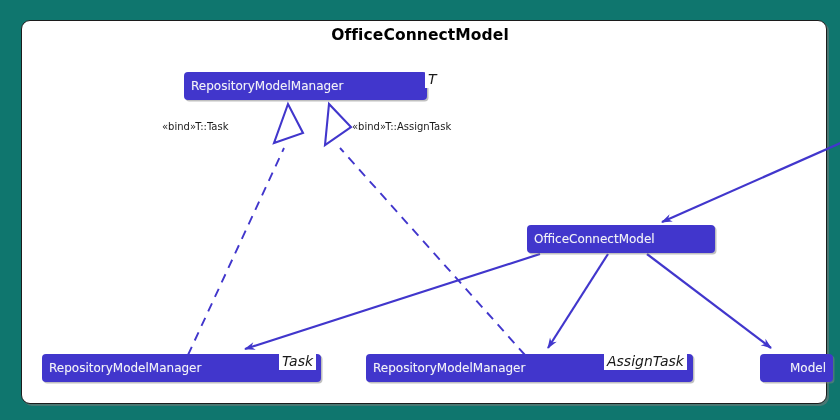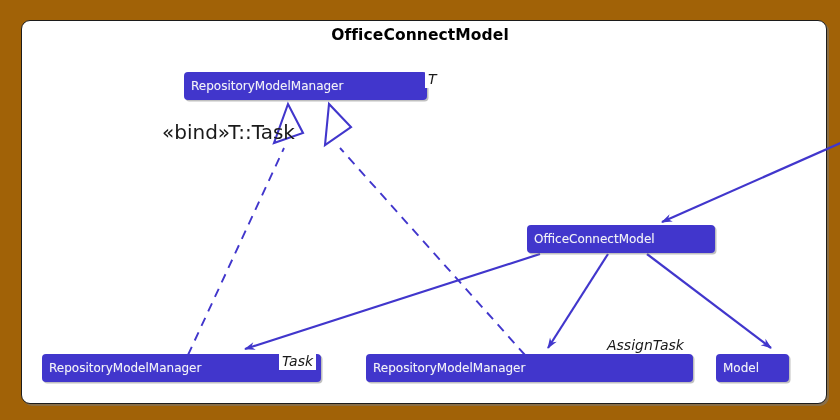--- a/index.html
+++ b/index.html
@@ -4,21 +4,21 @@
 <style>
   html, body {
     margin: 0;
     padding: 0;
     background: #ffffff;
   }
   #canvas {
     position: relative;
     width: 840px;
     height: 420px;
-    background: #a16207;
+    background: #0f766e;
     overflow: hidden;
     font-family: "DejaVu Sans", "Liberation Sans", sans-serif;
   }
 
   
   .package-frame {
     position: absolute;
     left: 21px;
     top: 20px;
     width: 806px;
@@ -81,21 +81,21 @@
     background: #ffffff;
     line-height: 1;
     white-space: nowrap;
     padding: 2px 3px 2px 3px;
     z-index: 5;
   }
 
   
   .bind-label {
     position: absolute;
-    font-size: 20px;
+    font-size: 10px;
     color: #1a1a1a;
     white-space: nowrap;
     line-height: 1;
   }
 </style>
 </head>
 <body>
 
 <div id="canvas">
 
@@ -143,25 +143,26 @@
   <div class="tparam" style="left:425px; top:70px;">T</div>
 
   <div class="cls" style="left:42px; top:354px; width:279px; height:28px;">
     <span class="cls-name">RepositoryModelManager</span>
   </div>
   <div class="tparam" style="left:279px; top:352px;text-align:center;">Task</div>
 
   <div class="cls" style="left:366px; top:354px; width:327px; height:28px;">
     <span class="cls-name">RepositoryModelManager</span>
   </div>
-  <div class="tparam" style="left:604px; top:336px;">AssignTask</div>
+  <div class="tparam" style="left:604px; top:352px;">AssignTask</div>
 
   <div class="cls" style="left:527px; top:225px; width:188px; height:28px;">
     <span class="cls-name">OfficeConnectModel</span>
   </div>
 
-  <div class="cls" style="left:716px; top:354px; width:73px; height:28px;">
+  <div class="cls" style="left:760px; top:354px; width:73px; height:28px;padding-left:23px;">
     <span class="cls-name">Model</span>
   </div>
 
   <div class="bind-label" style="left:162px; top:122px;">«bind»T::Task</div>
+  <div class="bind-label" style="left:352px; top:122px;">«bind»T::AssignTask</div>
 
 </div>
 
 </body></html>

